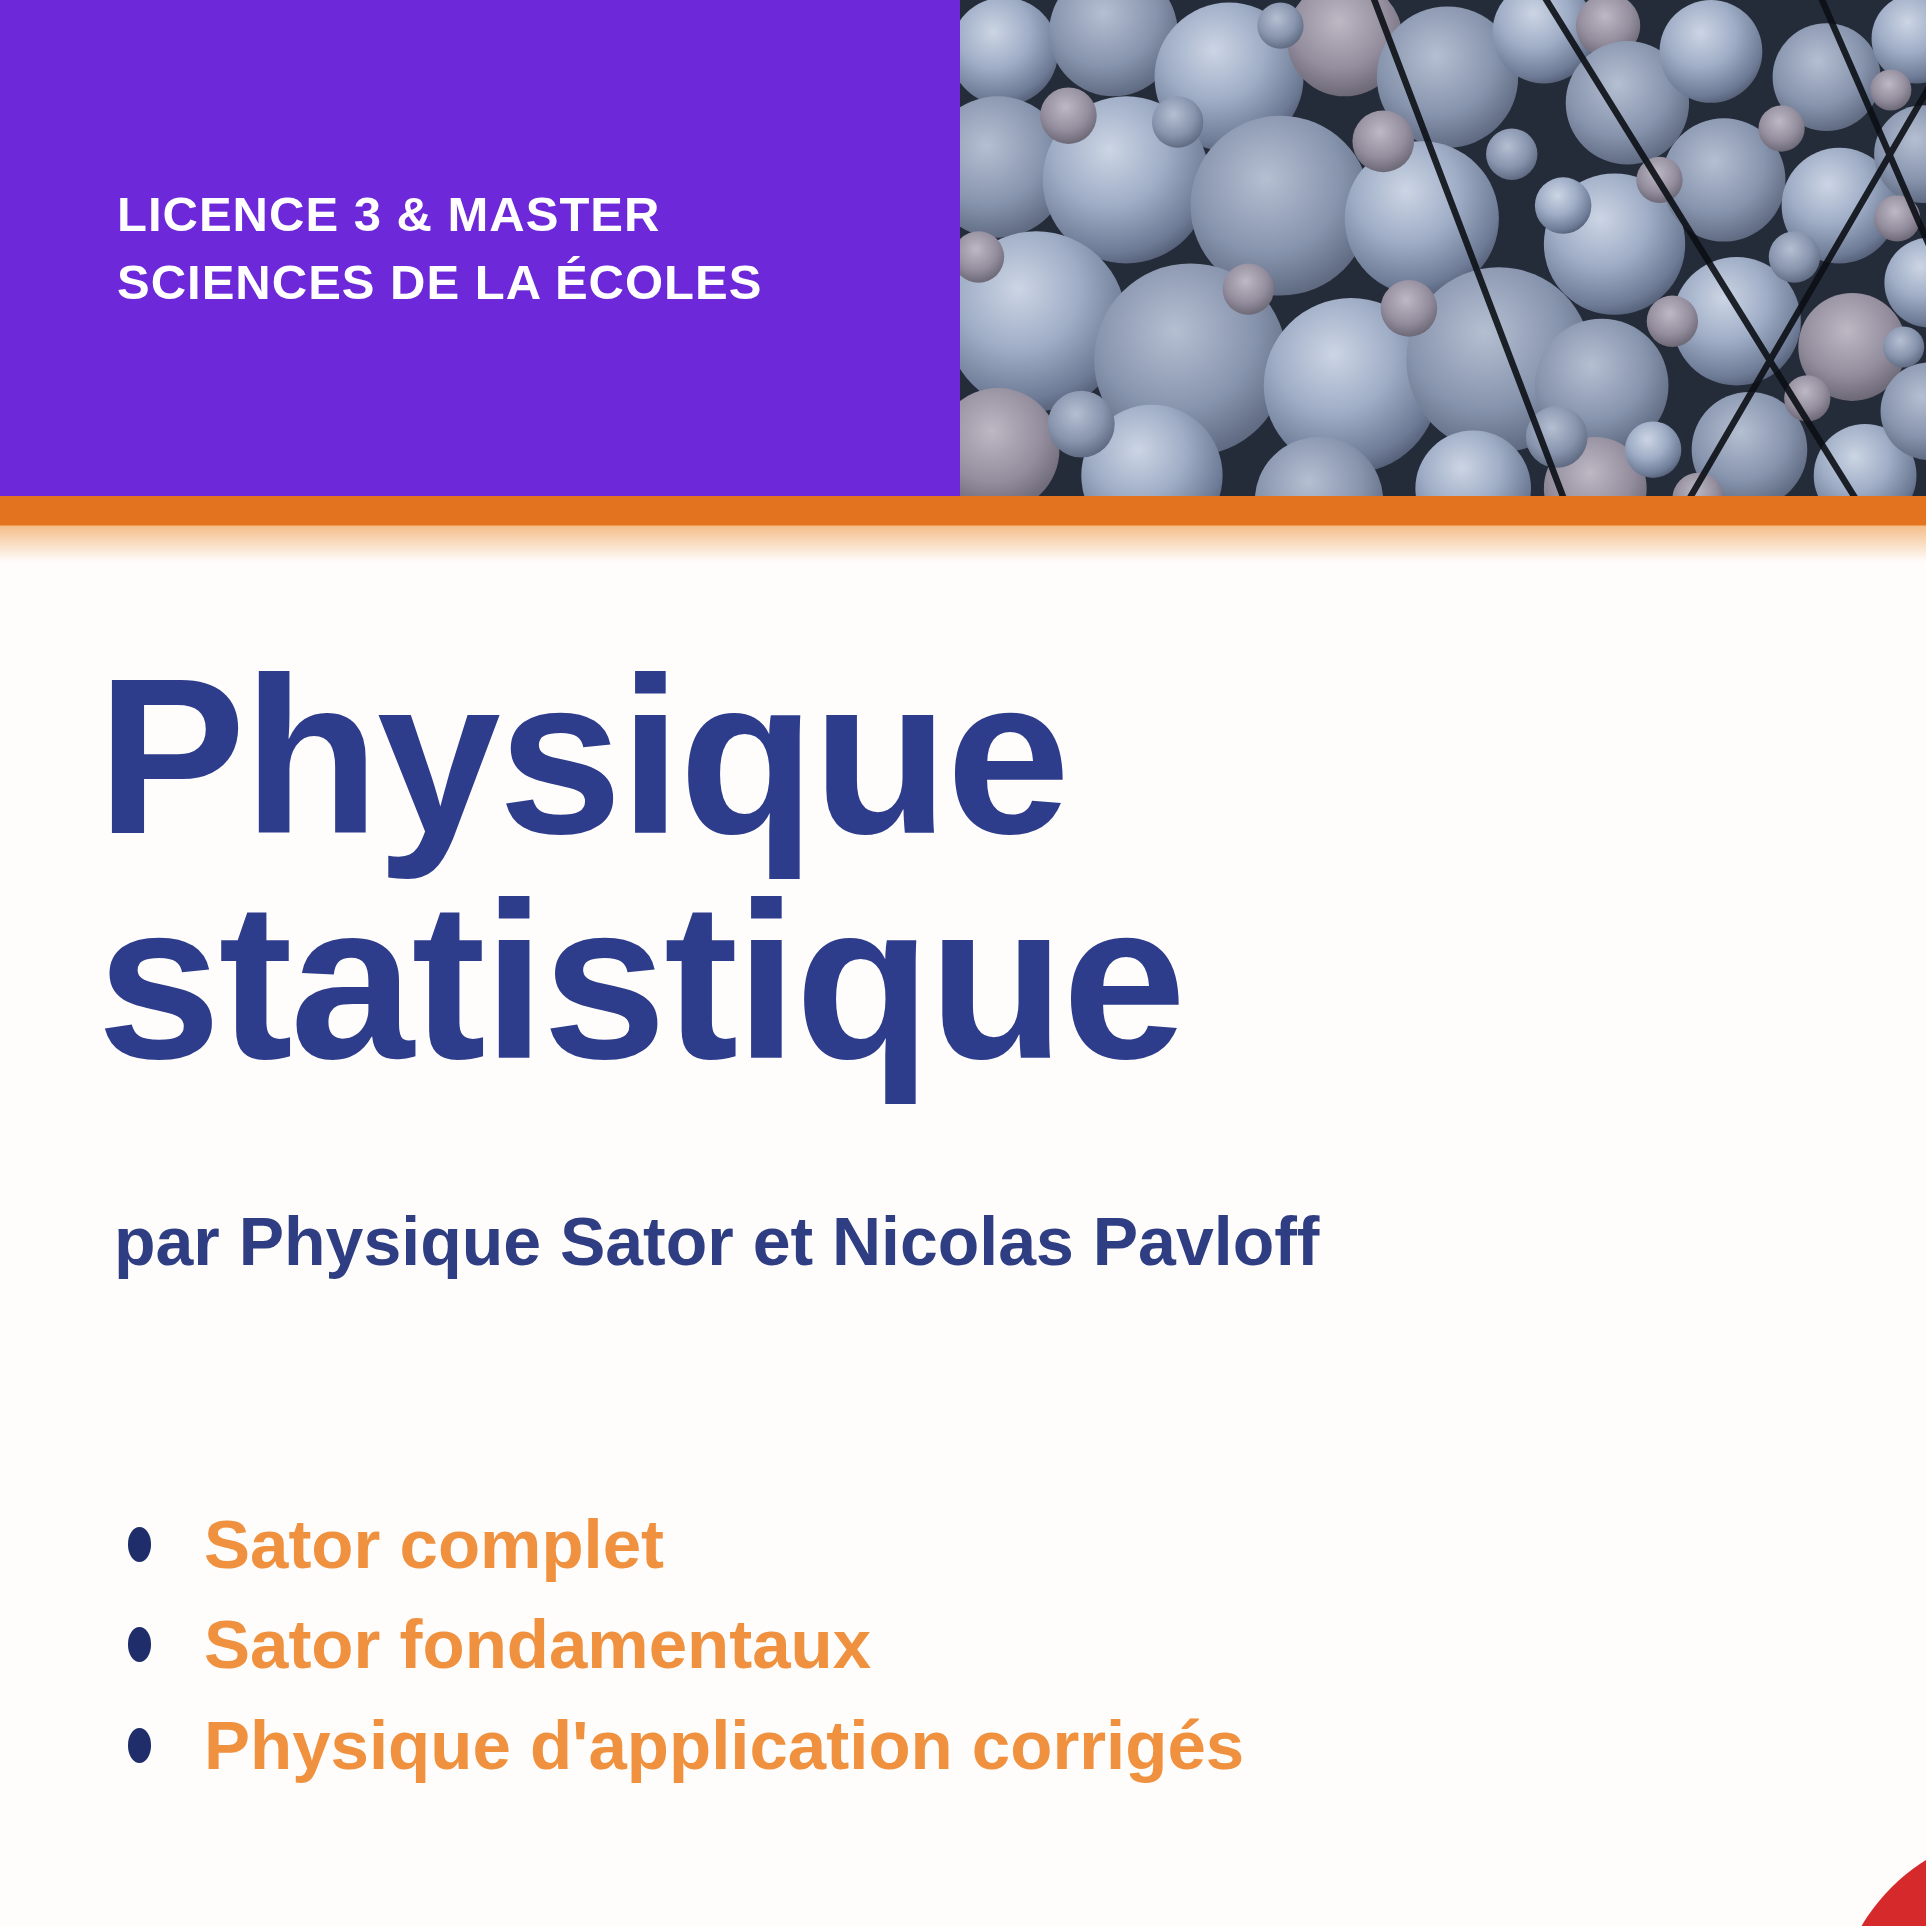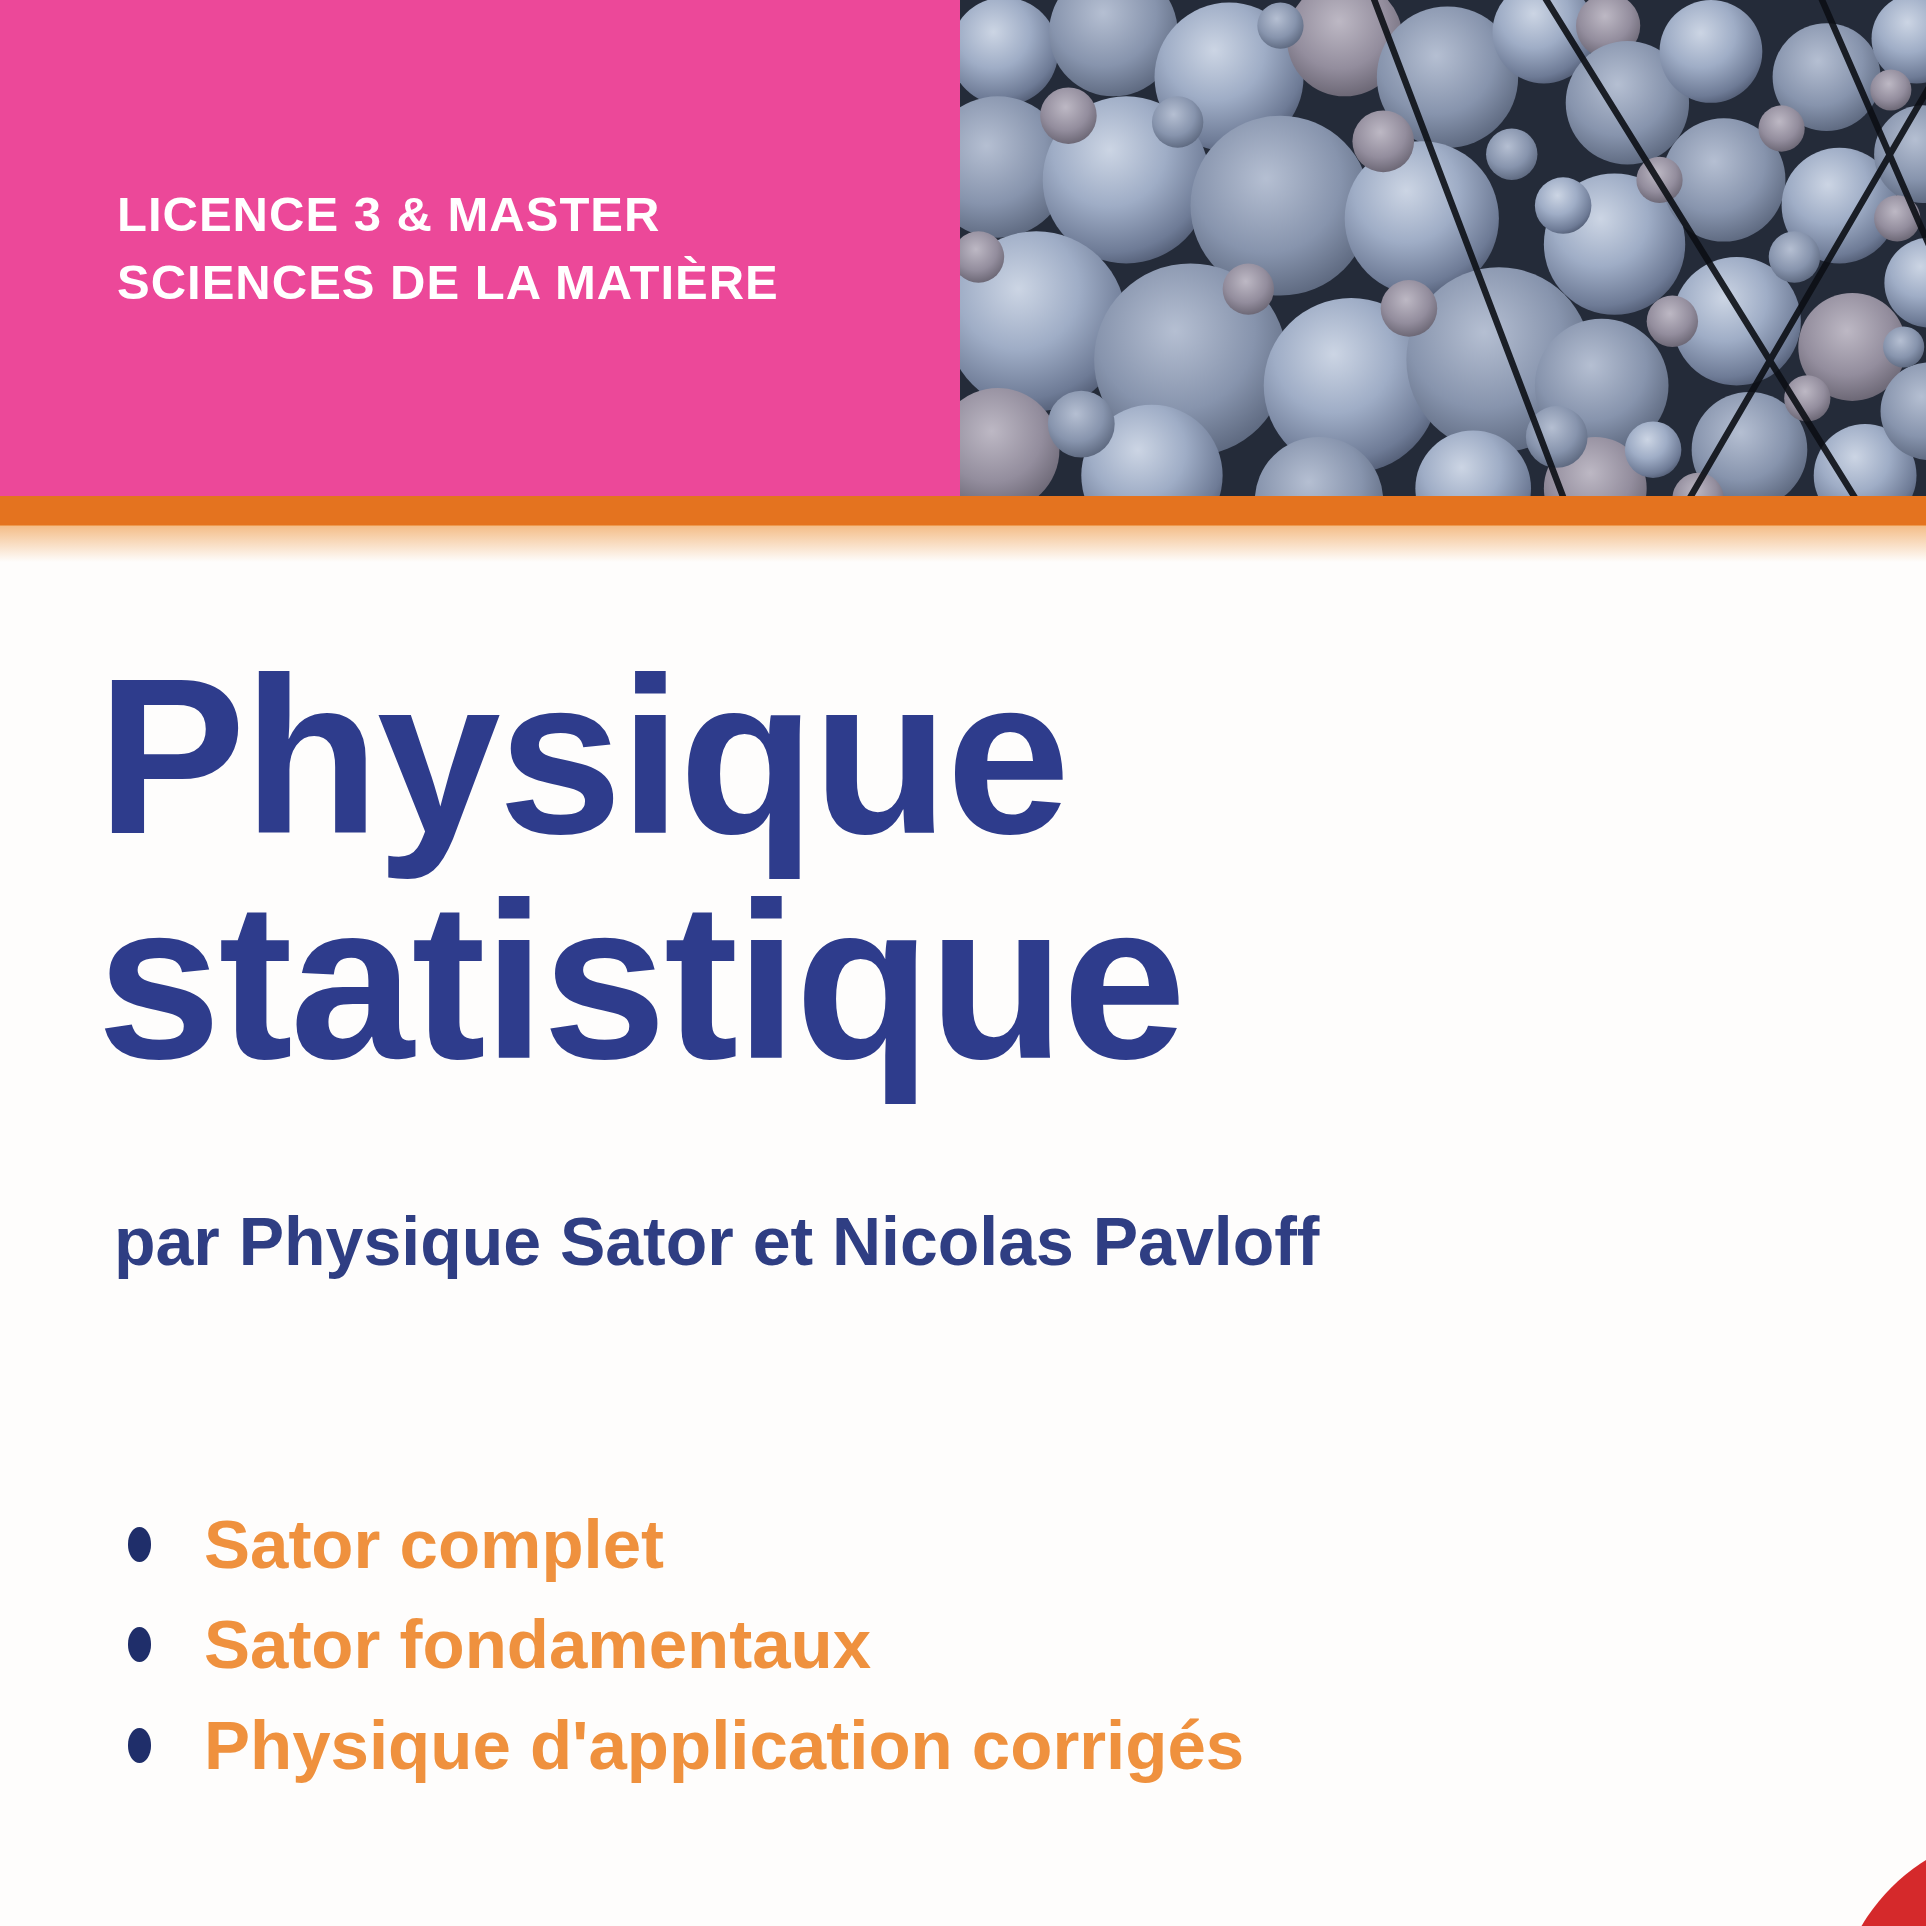--- a/index.html
+++ b/index.html
@@ -14,21 +14,21 @@
     background: #fefdfc;
     overflow: hidden;
     font-family: "Liberation Sans", sans-serif;
   }
 
   
   .red-banner {
     position: absolute;
     left: 0; top: 0;
     width: 960px; height: 496px;
-    background: #ec4899;
+    background: #6d28d9;
   }
   .banner-text {
     position: absolute;
     left: 117px; top: 190px;
   }
   .banner-line {
     font-size: 49px;
     font-weight: bold;
     color: #ffffff;
     letter-spacing: 1px;
@@ -118,21 +118,21 @@
   }
 </style>
 </head>
 <body>
 
 <div class="cover">
 
   <div class="red-banner">
     <div class="banner-text">
       <div class="banner-line">LICENCE 3 &amp; MASTER</div>
-      <div class="banner-line">SCIENCES DE LA MATIÈRE</div>
+      <div class="banner-line">SCIENCES DE LA ÉCOLES</div>
     </div>
   </div>
 
   <div class="photo" role="img" aria-label="Close-up photo of densely packed blue-grey spheres crossed by dark web lines">
     <svg viewBox="0 0 753 386" preserveAspectRatio="xMidYMid slice">
       <defs>
         <radialGradient id="ballA" cx="40%" cy="32%" r="75%">
           <stop offset="0%" stop-color="#ccd5e4"></stop>
           <stop offset="45%" stop-color="#9fadc6"></stop>
           <stop offset="82%" stop-color="#6e7b96"></stop>

